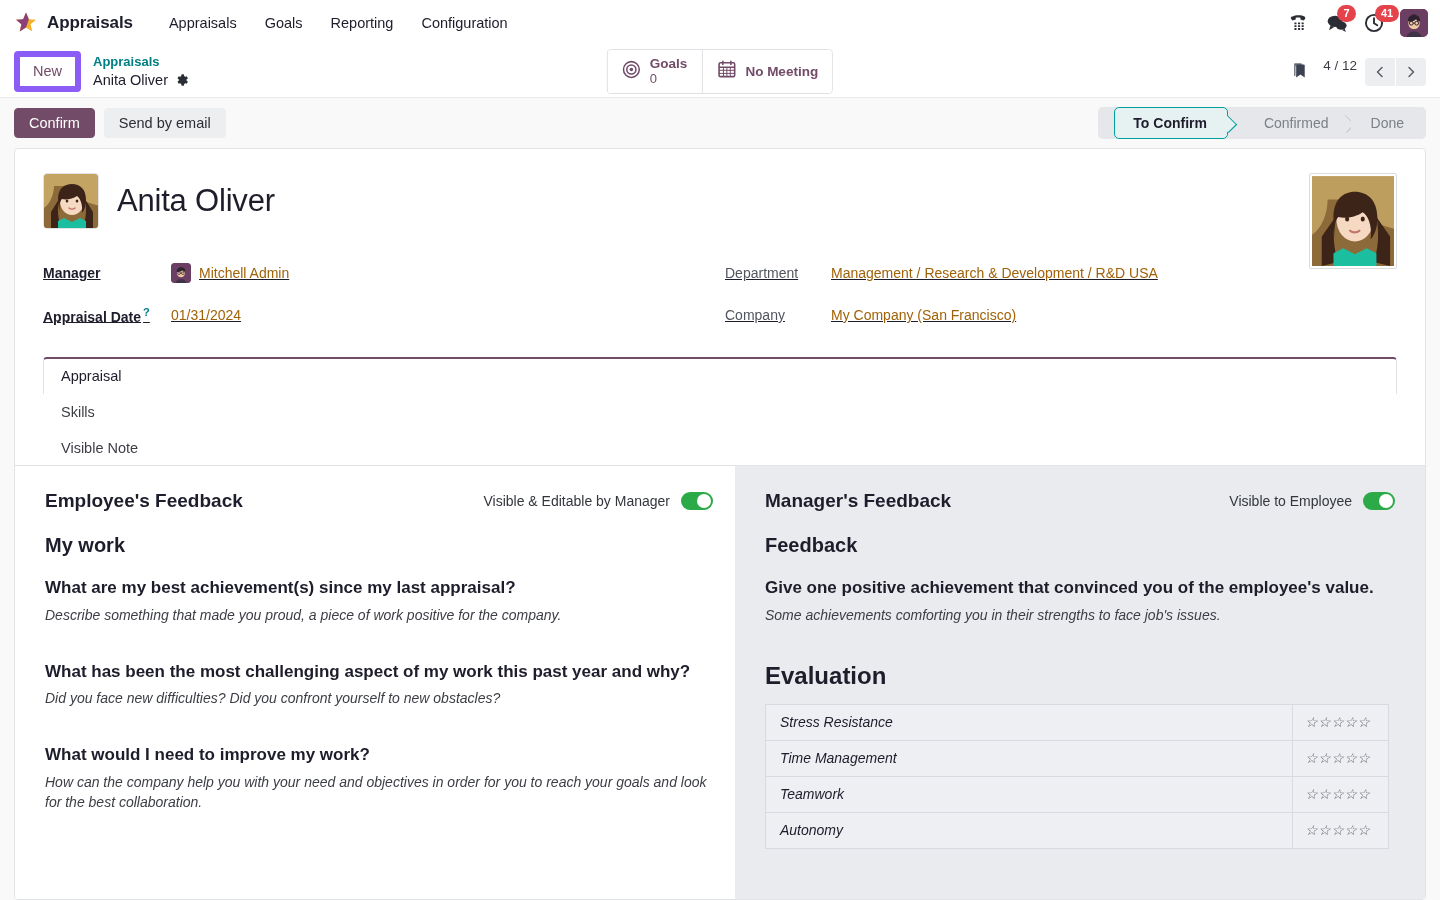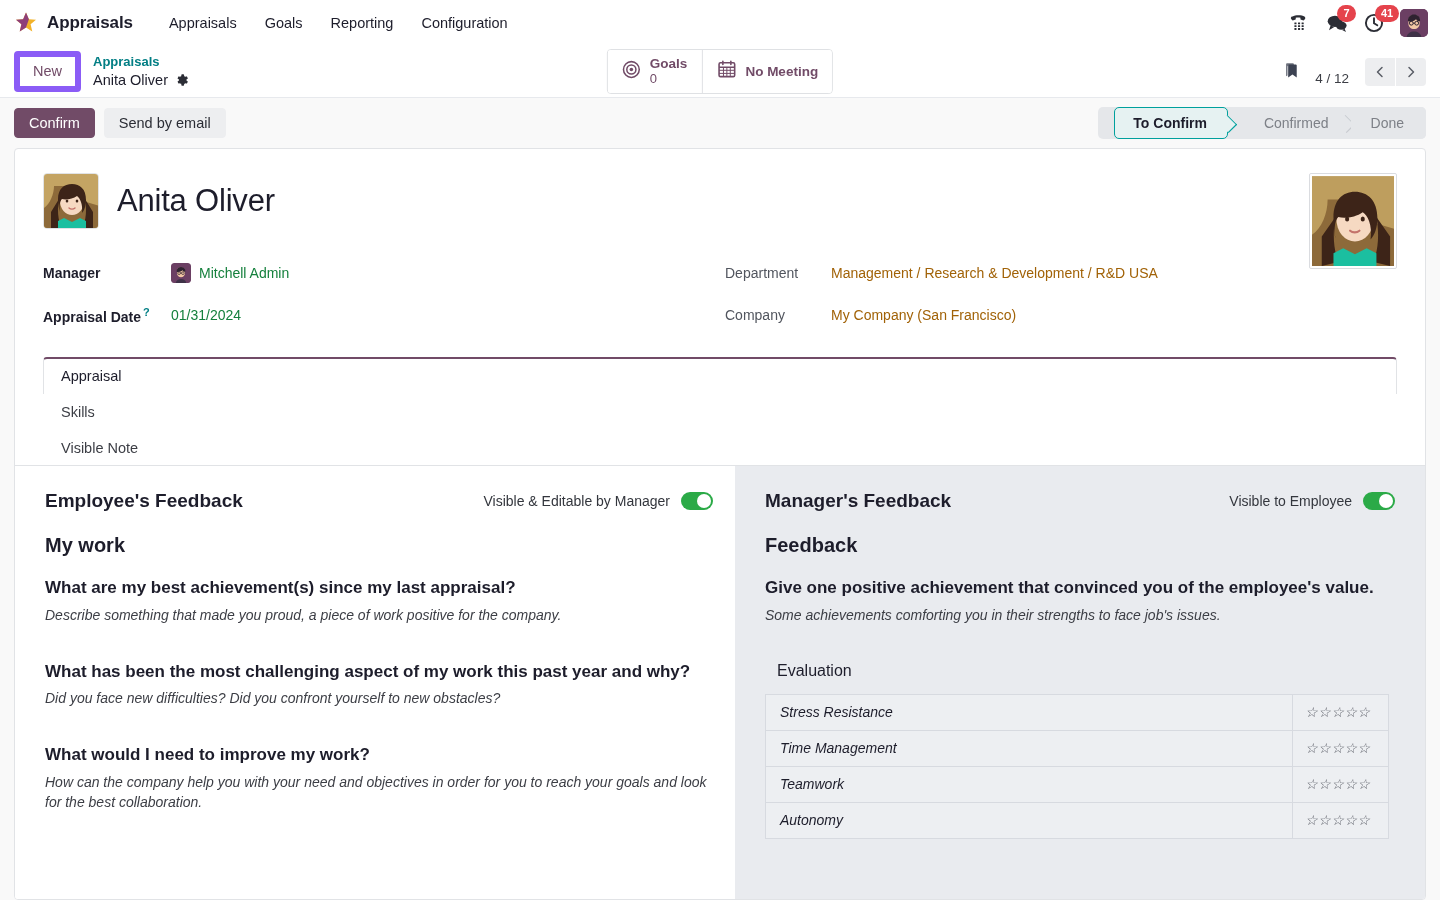--- a/index.html
+++ b/index.html
@@ -74,21 +74,21 @@
   .stat-btn + .stat-btn { border-left: 1px solid #DFE1E4; }
   .stat-txt { display: flex; flex-direction: column; line-height: 1.15; }
   .stat-lbl { font-size: 13.5px; font-weight: 600; }
   .stat-val { font-size: 13px; font-weight: 400; }
   .stat-single { font-size: 13.5px; font-weight: 600; }
 
   .cp-right {
     position: absolute; right: 14px; display: flex; align-items: center; gap: 14px;
   }
   .bookmark-ic { cursor: pointer; display: flex; }
-  .pager { display: flex; align-items: flex-end; gap: 16px; }
+  .pager { display: flex; align-items: flex-start; gap: 8px; }
   .pager-txt { font-size: 13.5px; color: #3C3E45; cursor: pointer; white-space: nowrap; }
   .pager-btns { display: flex; }
   .pg-btn {
     width: 30px; height: 28px; background: #EDEEF0; border: none;
     display: flex; align-items: center; justify-content: center; cursor: pointer;
     color: #5A5D66;
   }
   .pg-btn:first-child { border-radius: 4px 0 0 4px; }
   .pg-btn:last-child { border-radius: 0 4px 4px 0; margin-left: 1px; }
 
@@ -149,28 +149,28 @@
   .photo-box {
     position: absolute; right: 28px; top: 24px;
     width: 88px; height: 96px; border: 1px solid #DADCE0; background: #fff;
     padding: 2px; border-radius: 2px; overflow: hidden;
   }
   .photo-box svg { display: block; width: 100%; height: 100%; }
 
   .fields {
     display: flex; padding: 30px 28px 0 28px; gap: 0;
   }
-  .fcol { flex: 1; }
+  .fcol { flex: 1; text-decoration: underline; }
   .fcol.right { padding-left: 10px; }
   .frow { display: flex; align-items: center; min-height: 28px; margin-bottom: 14px; }
   .flabel {
     font-size: 14px; font-weight: 700; color: #1D1D2B; width: 128px; flex: none;
   }
   .fcol.right .flabel { font-weight: 400; color: #51555E; width: 106px; }
-  .fvalue { font-size: 14px; color: #15803d; display: flex; align-items: center; gap: 8px; }
+  .fvalue { font-size: 14px; color: #a16207; display: flex; align-items: center; gap: 8px; }
   .fvalue.link { color: #a16207; cursor: pointer; }
   .mini-avatar { width: 20px; height: 20px; border-radius: 3px; overflow: hidden; flex: none; }
   .help-q { color: #017E84; font-size: 11px; vertical-align: super; cursor: pointer; margin-left: 2px; }
 
   
   .nb-headers {
     display: flex; padding: 8px 28px 0 28px; border-bottom: 1px solid #E1E3E6;
     margin-top: 6px;
     flex-direction: column;
   }
@@ -209,21 +209,21 @@
     font-size: 17px; font-weight: 700; color: #1D1D2B; line-height: 1.28;
     margin-bottom: 7px;
   }
   .q-hint {
     font-size: 14px; font-style: italic; color: #3C3E45; line-height: 1.42;
     margin-bottom: 35px;
   }
   .q-hint.last { margin-bottom: 0; }
 
   
-  .eval-title { font-size: 16px; font-weight: 400; margin: 36px 0 14px 12px; }
+  .eval-title { font-size: 24px; font-weight: 700; margin: 36px 0 14px 0; }
   .eval-table { width: 624px; border-collapse: collapse; background: #EDEFF2; }
   .eval-table td {
     border: 1px solid #D7DAE0; padding: 0 14px; height: 36px;
     font-size: 14px; font-style: italic; color: #1D1D2B; vertical-align: middle;
   }
   .eval-table td.stars {
     width: 96px; padding: 0 12px; text-align: left; white-space: nowrap;
   }
   .star { color: #5A5D66; font-size: 14px; letter-spacing: 0.5px; cursor: pointer; }
 </style>

